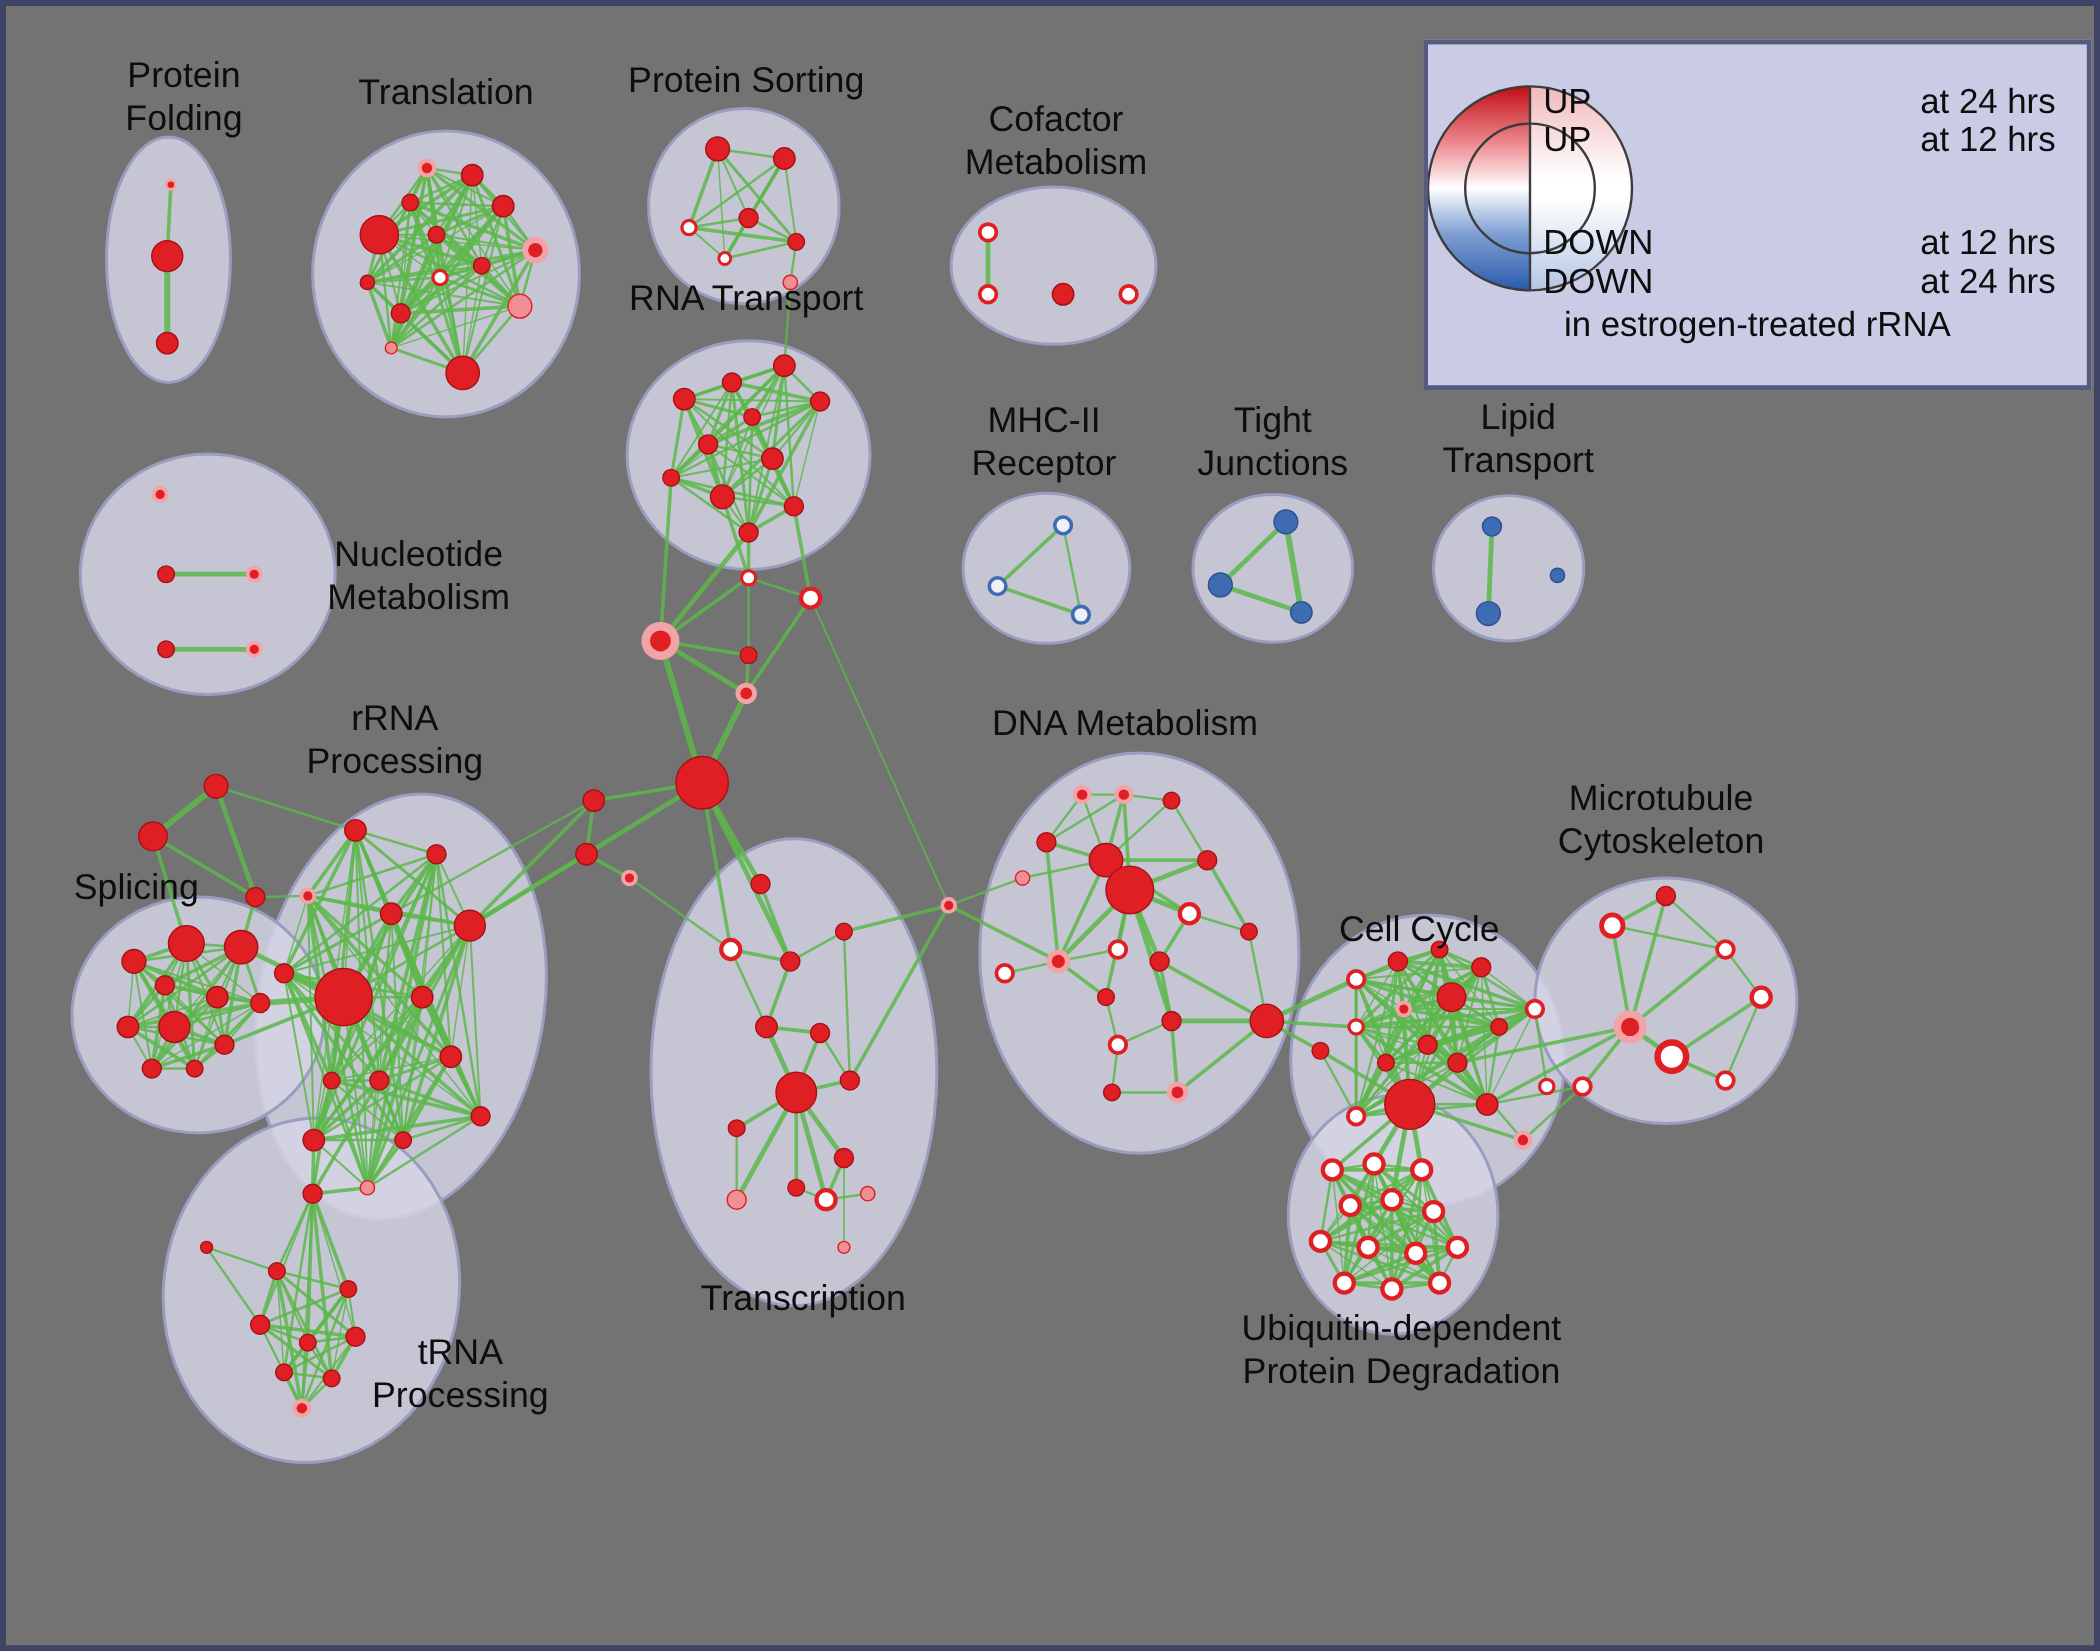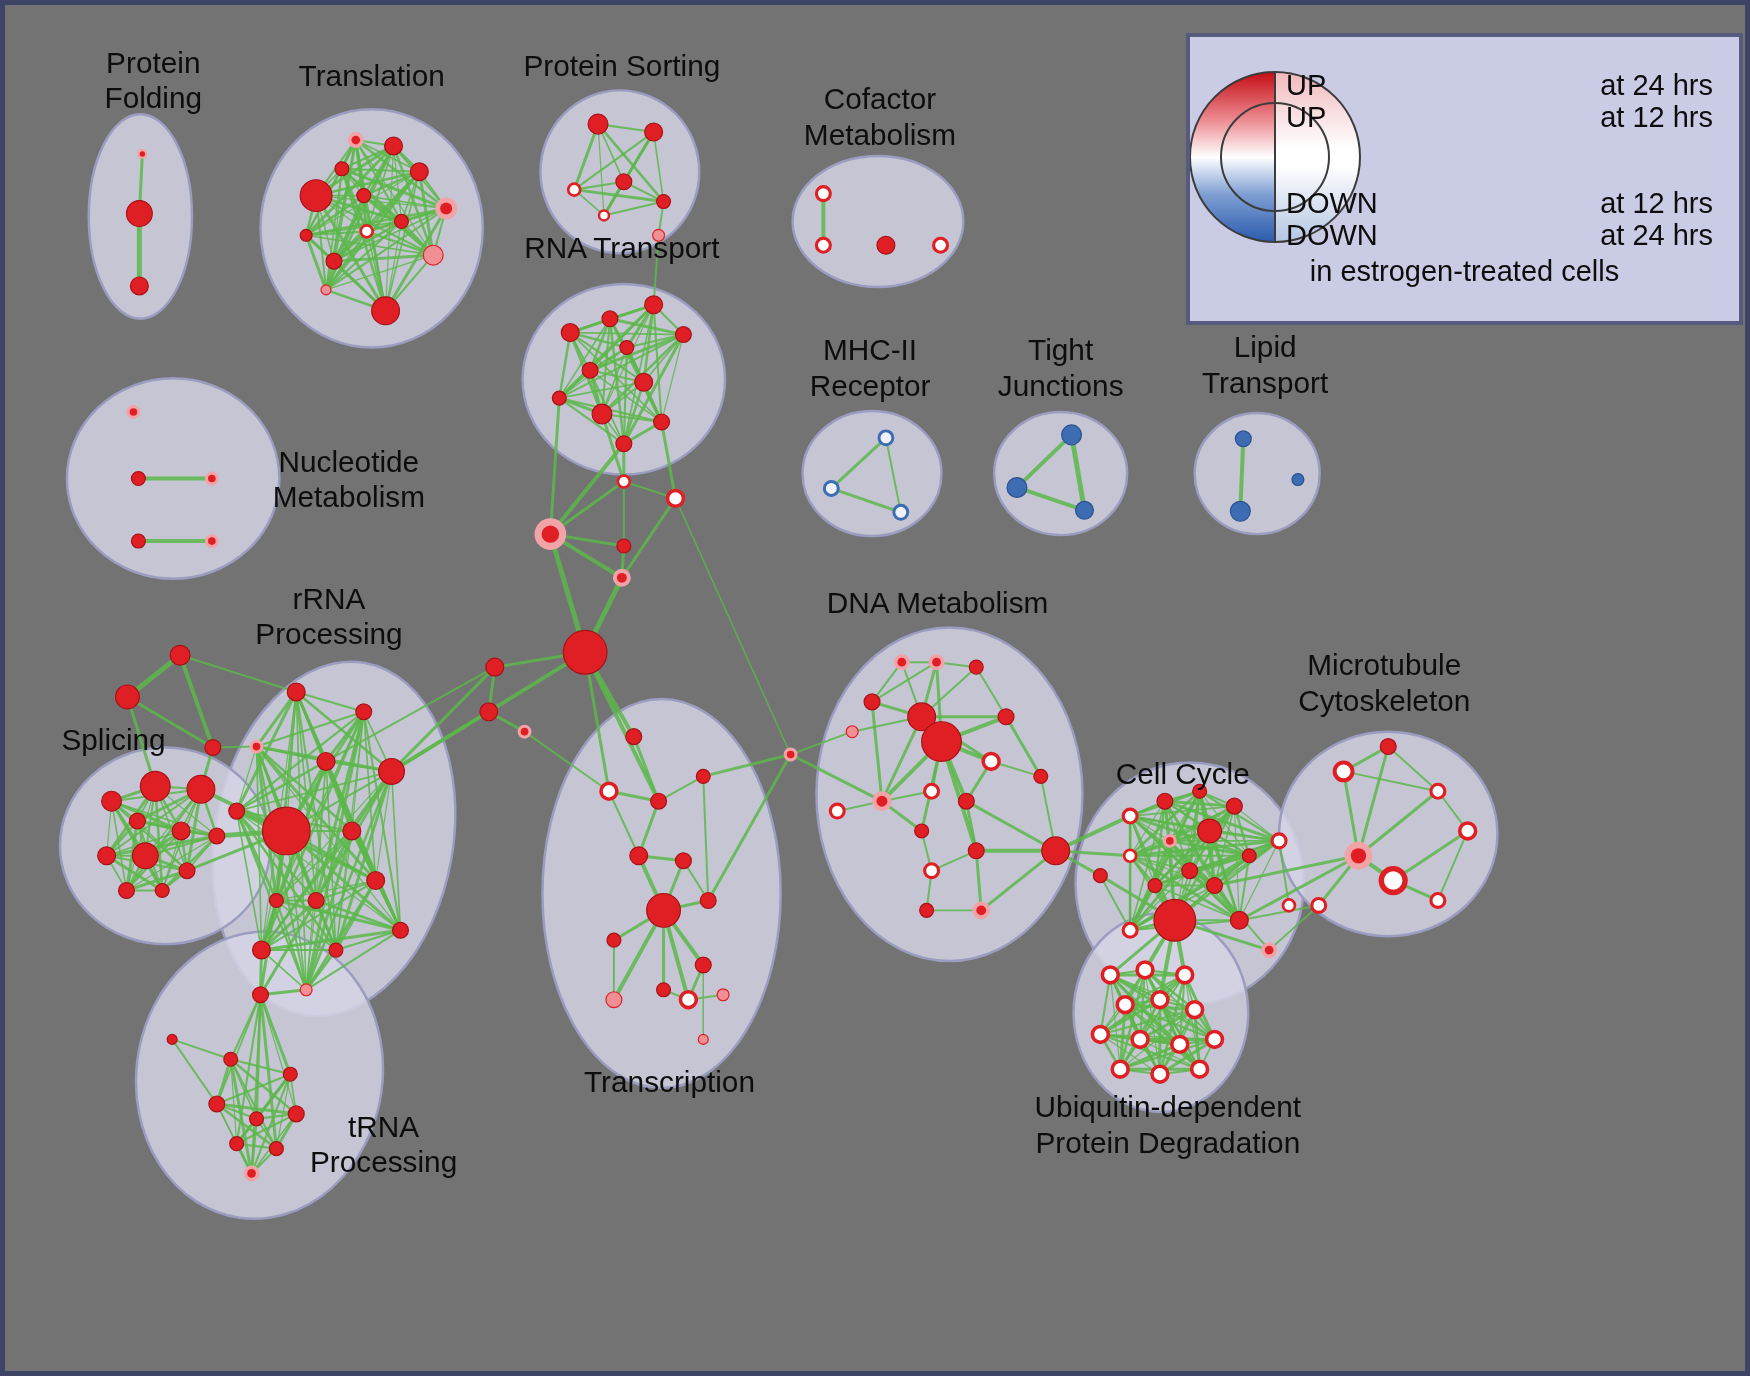--- a/index.html
+++ b/index.html
@@ -1002,16 +1002,16 @@
       <line x1="85" y1="35" x2="85" y2="205" stroke="#3c3c3c" stroke-width="2"></line>
     </svg>
     <span class="lg-dir lg-d0">UP</span>
     <span class="lg-time lg-t0">at 24 hrs</span>
     <span class="lg-dir lg-d1">UP</span>
     <span class="lg-time lg-t1">at 12 hrs</span>
     <span class="lg-dir lg-d2">DOWN</span>
     <span class="lg-time lg-t2">at 12 hrs</span>
     <span class="lg-dir lg-d3">DOWN</span>
     <span class="lg-time lg-t3">at 24 hrs</span>
-    <div class="lg-cap lg-c0">in estrogen-treated cells</div>
+    <div class="lg-cap lg-c0">in estrogen-treated rRNA</div>
   </div>
 
 </div>
 
 </body></html>

